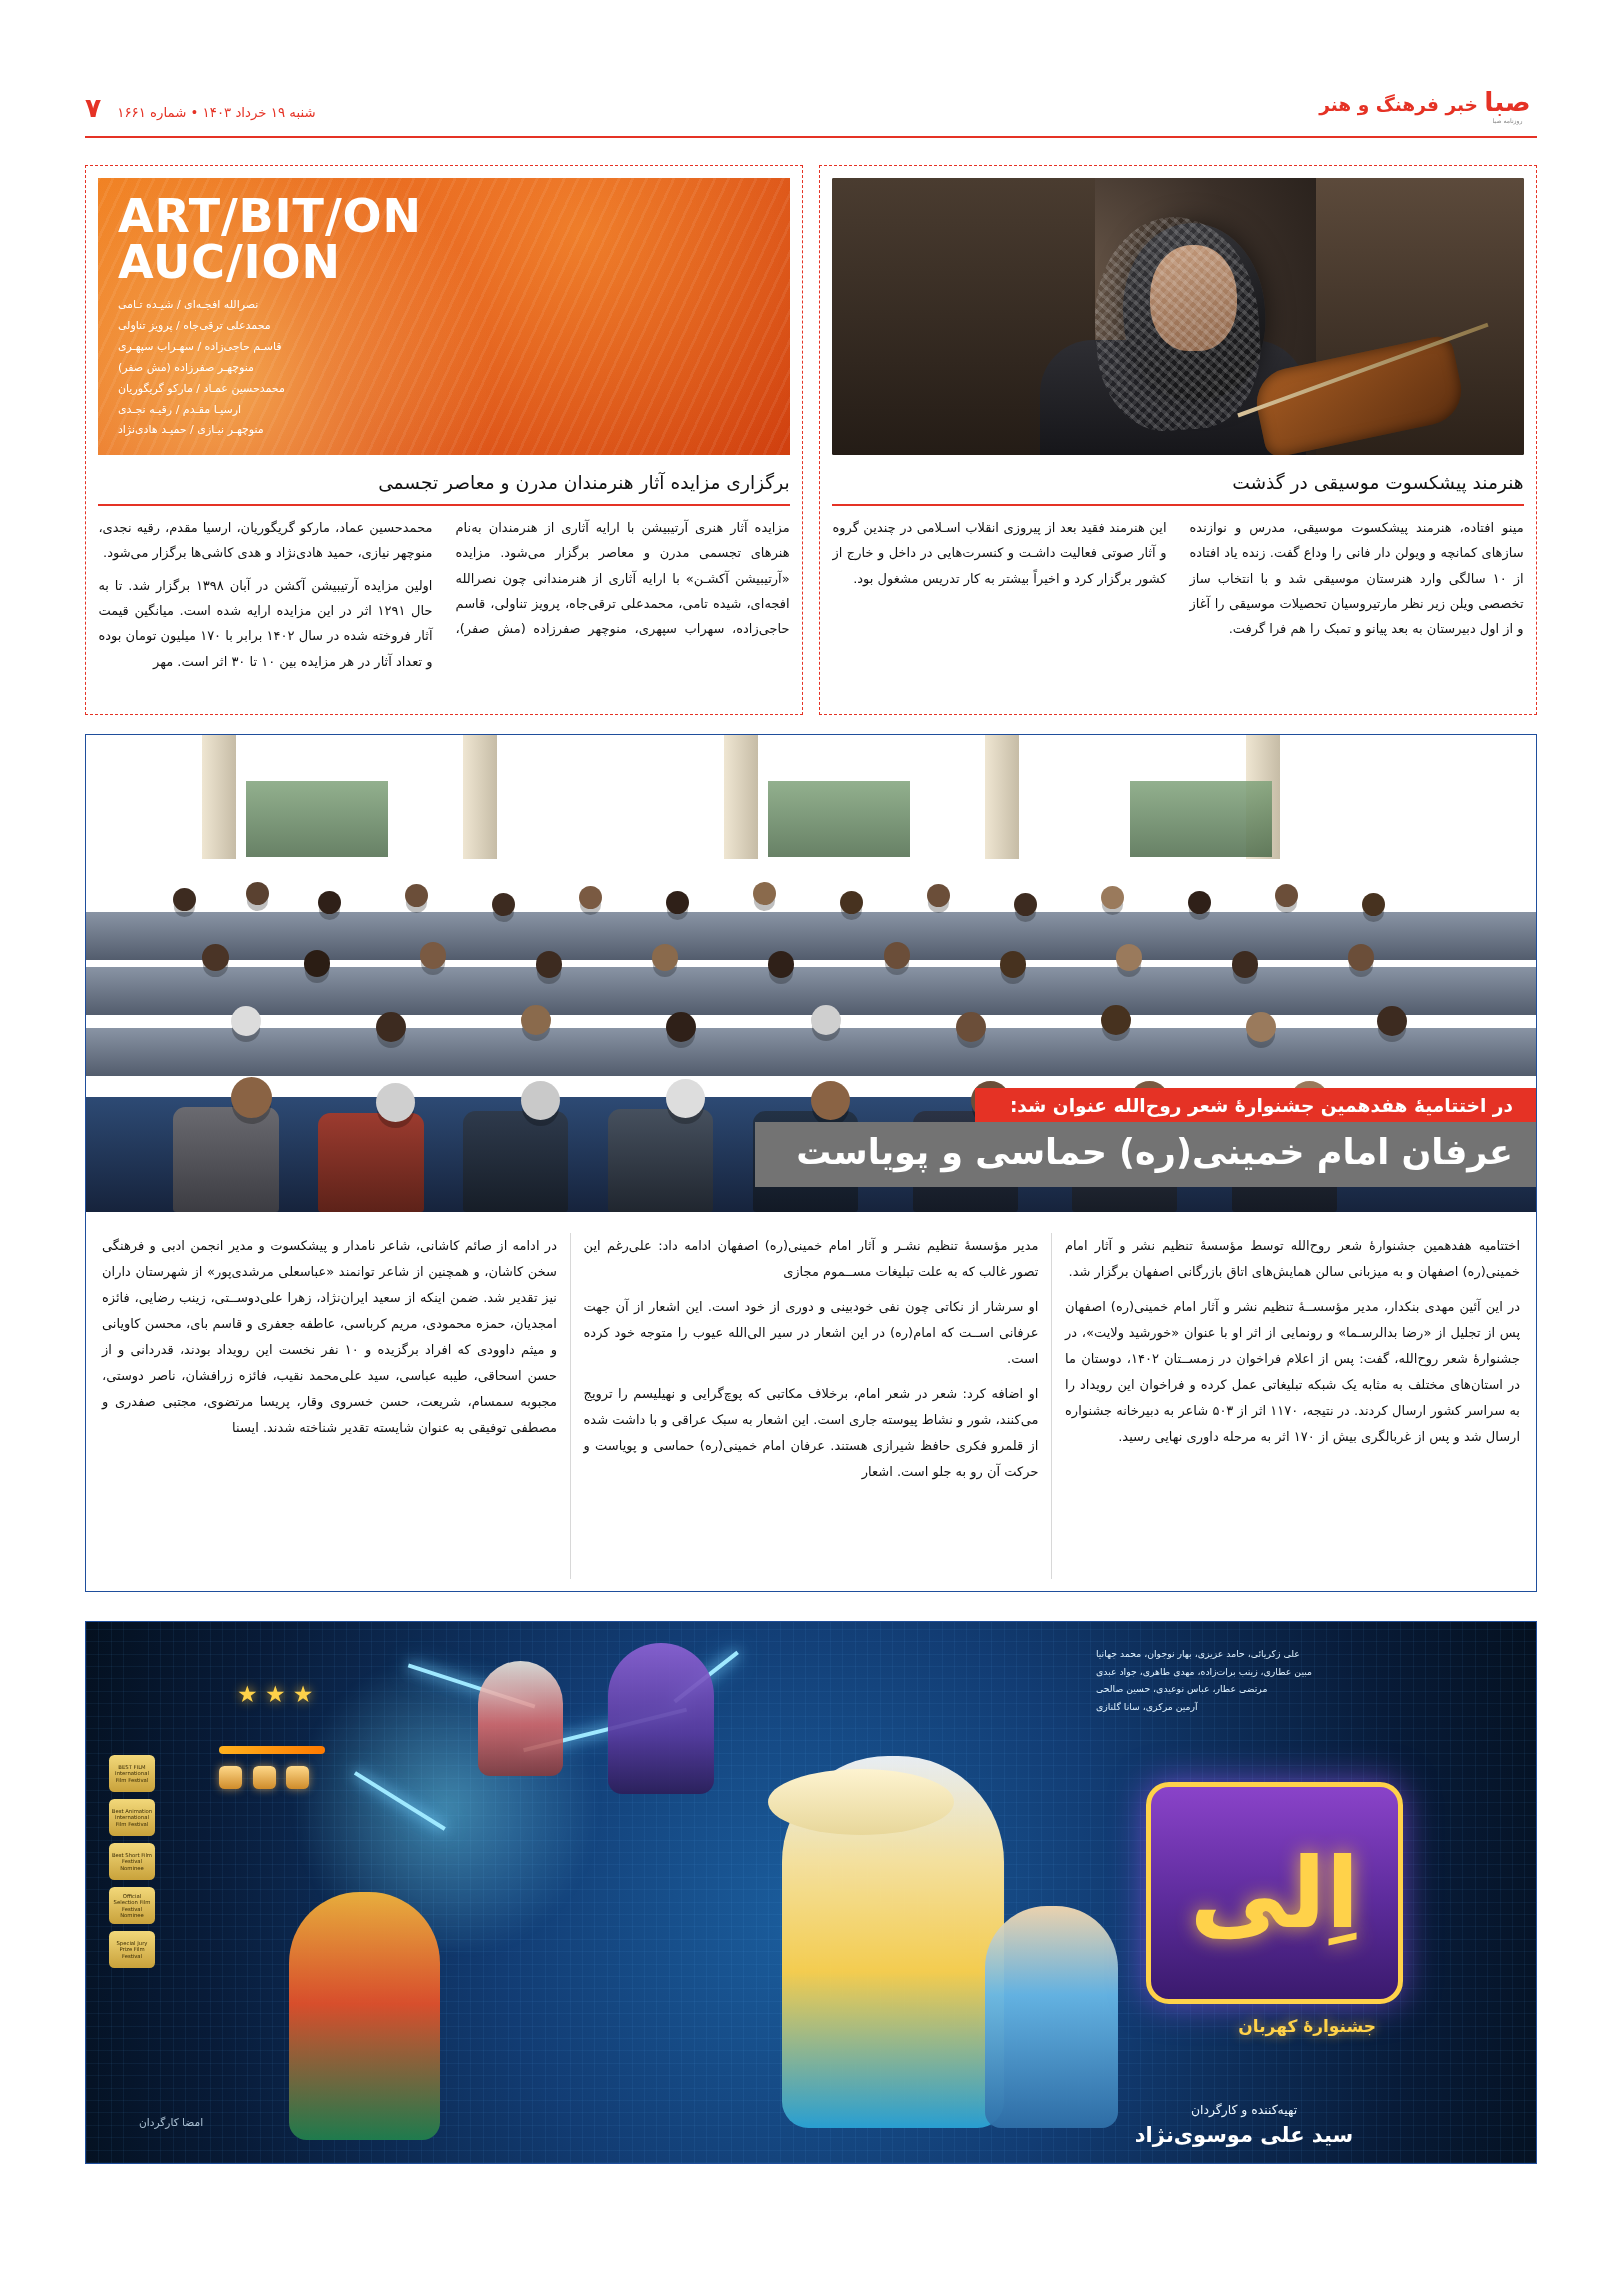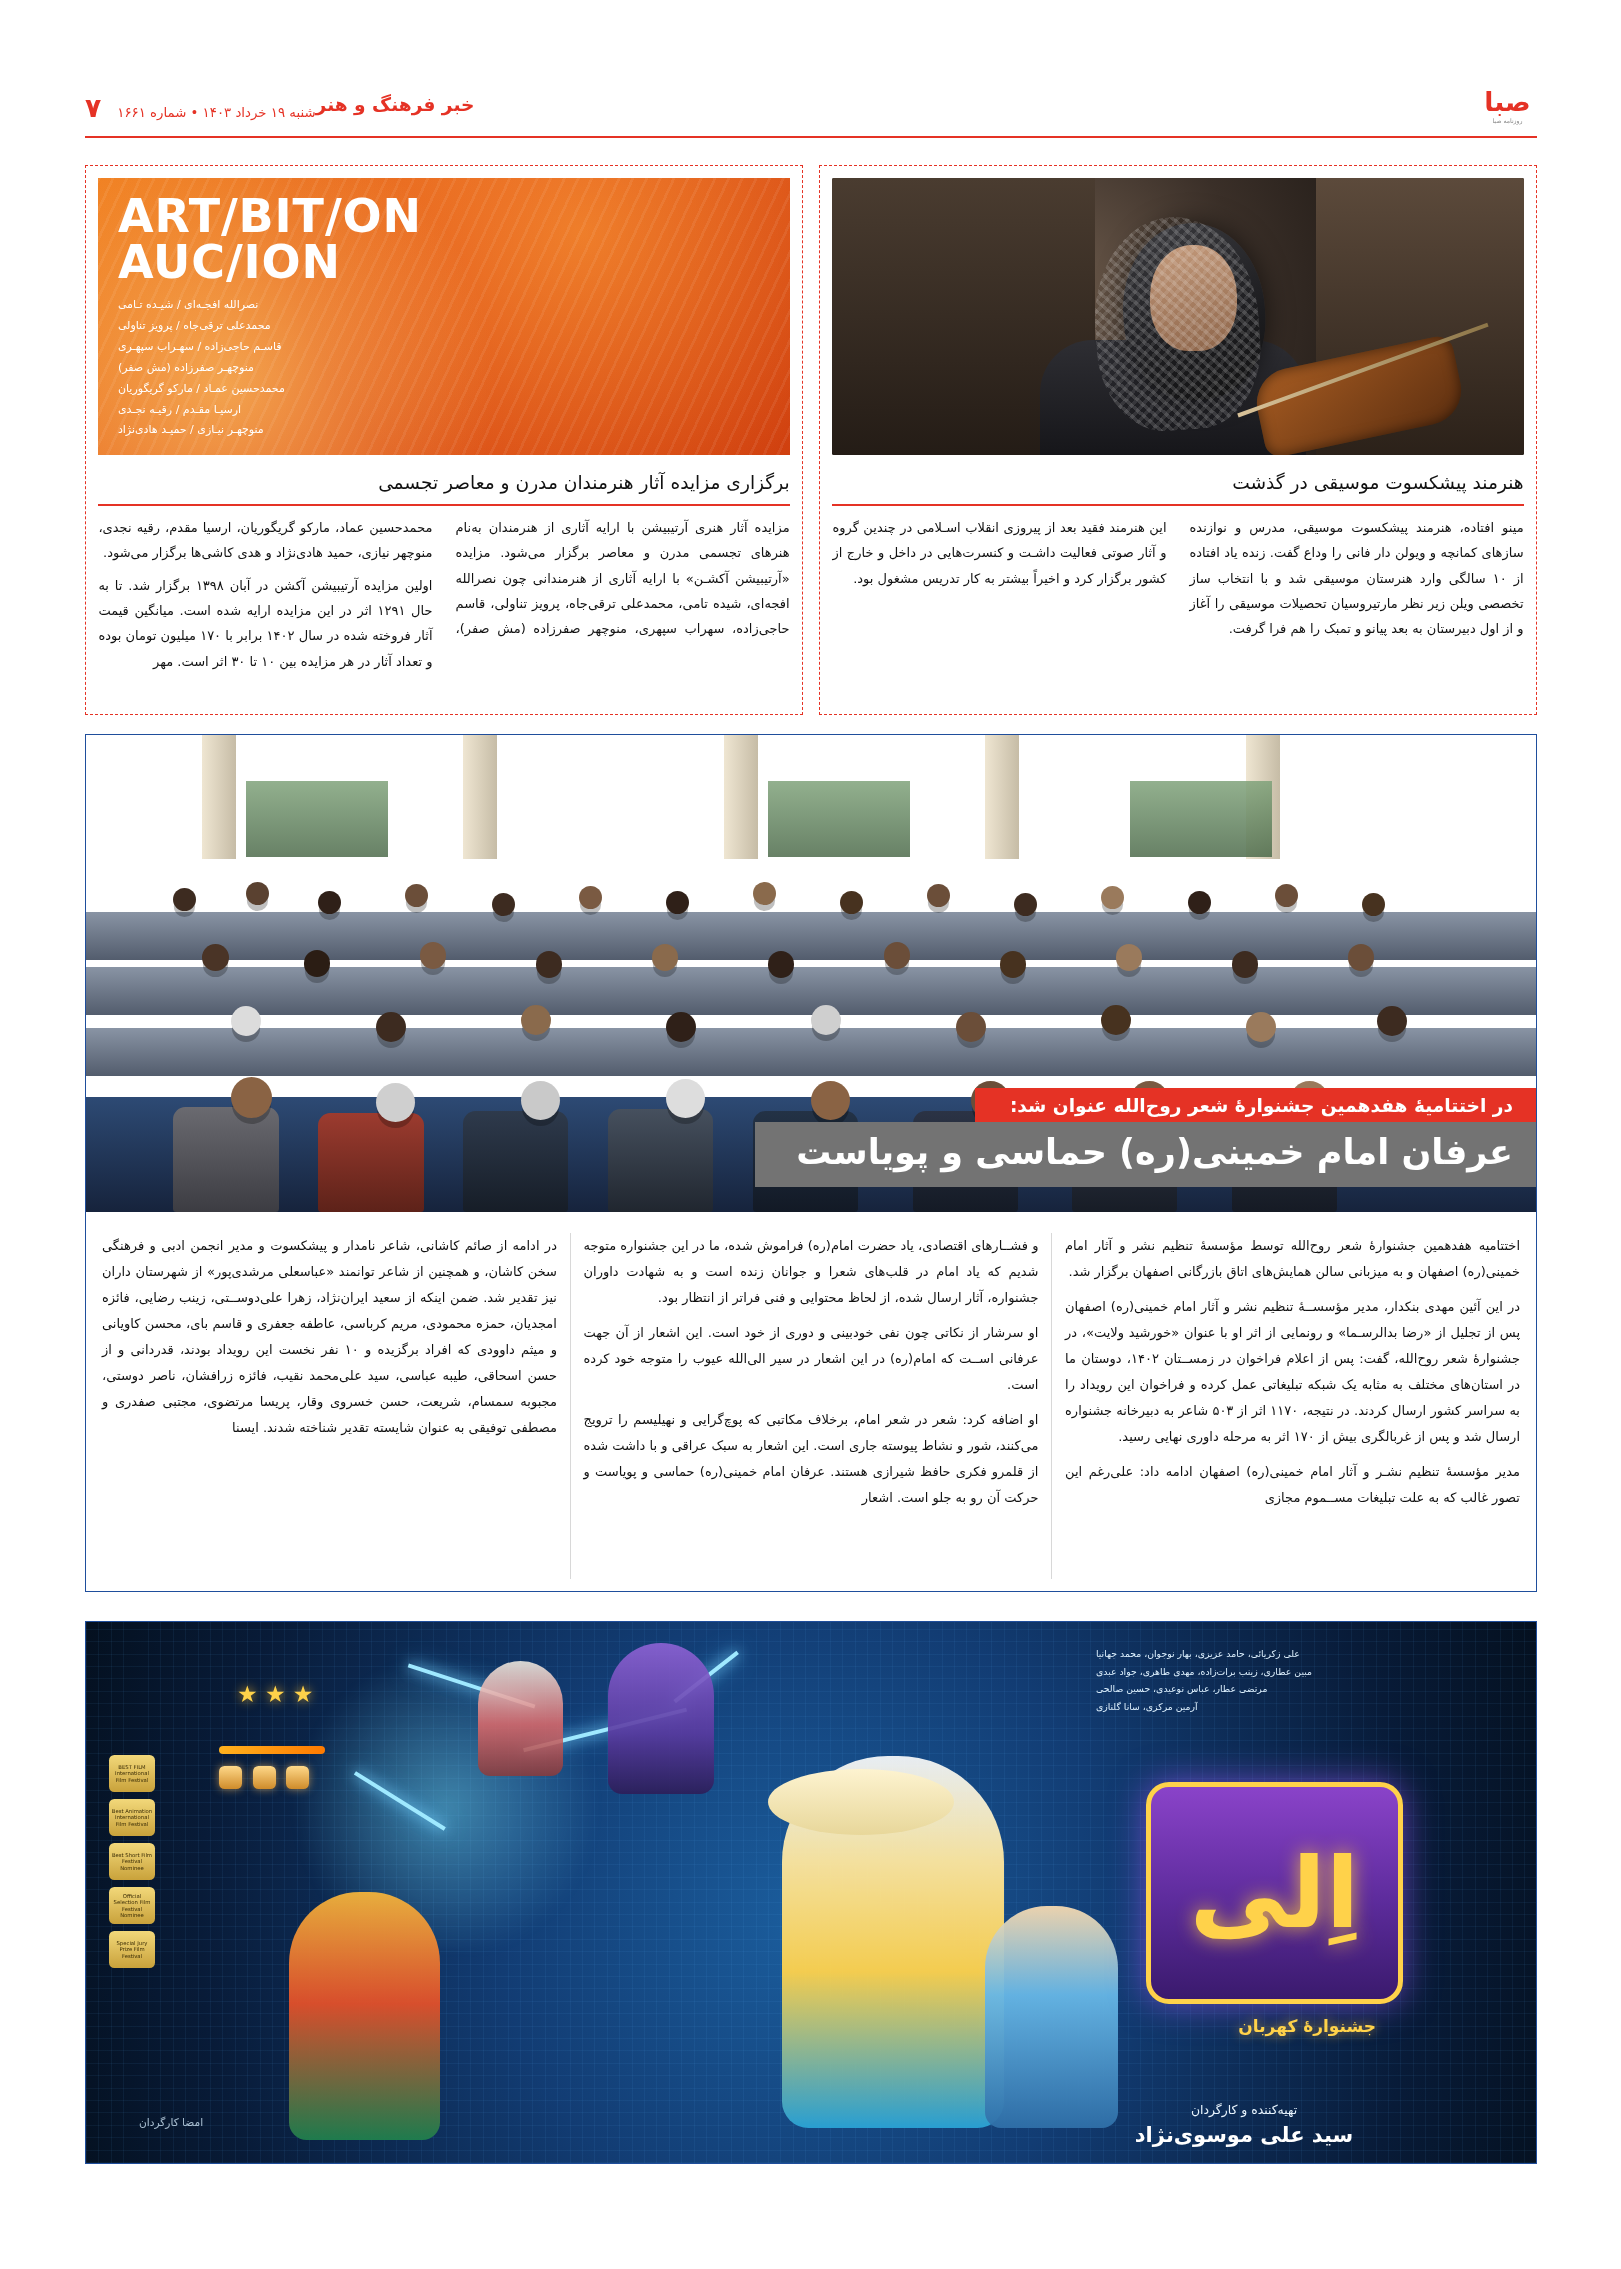--- a/index.html
+++ b/index.html
@@ -54,21 +54,21 @@
     font-weight: bold;
     letter-spacing: -0.9px;
   }
   .logo-sub {
     font-size: 6.2px;
     color: #888;
     margin-top: 2.7px;
   }
   .masthead-center {
     flex: 1;
-    text-align: left;
+    text-align: right;
     font-size: 18.6px;
     font-weight: bold;
     color: #e53225;
     padding-top: 8.9px;
   }
   .masthead-left {
     display: flex;
     align-items: baseline;
     gap: 16px;
     padding-top: 7px;
@@ -726,21 +726,20 @@
       </div>
 
       <div class="feature-kicker">در اختتامیهٔ هفدهمین جشنوارهٔ شعر روح‌الله عنوان شد:</div>
       <div class="feature-title">عرفان امام خمینی(ره) حماسی و پویاست</div>
     </div>
 
     <div class="feature-body">
       <p>اختتامیه هفدهمین جشنوارهٔ شعر روح‌الله توسط مؤسسهٔ تنظیم نشر و آثار امام خمینی(ره) اصفهان و به میزبانی سالن همایش‌های اتاق بازرگانی اصفهان برگزار شد.</p>
       <p>در این آئین مهدی بنکدار، مدیر مؤسســهٔ تنظیم نشر و آثار امام خمینی(ره) اصفهان پس از تجلیل از «رضا بدالرسـما» و رونمایی از اثر او با عنوان «خورشید ولایت»، در جشنوارهٔ شعر روح‌الله، گفت: پس از اعلام فراخوان در زمســتان ۱۴۰۲، دوستان ما در استان‌های مختلف به مثابه یک شبکه تبلیغاتی عمل کرده و فراخوان این رویداد را به سراسر کشور ارسال کردند. در نتیجه، ۱۱۷۰ اثر از ۵۰۳ شاعر به دبیرخانه جشنواره ارسال شد و پس از غربالگری بیش از ۱۷۰ اثر به مرحله داوری نهایی رسید.</p>
       <p>مدیر مؤسسهٔ تنظیم نشـر و آثار امام خمینی(ره) اصفهان ادامه داد: علی‌رغم این تصور غالب که به علت تبلیغات مســموم مجازی</p>
-      <p>و فشــارهای اقتصادی، یاد حضرت امام(ره) فراموش شده، ما در این جشنواره متوجه شدیم که یاد امام در قلب‌های شعرا و جوانان زنده است و به شهادت داوران جشنواره، آثار ارسال شده، از لحاظ محتوایی و فنی فراتر از انتظار بود.</p>
       <p>او سرشار از نکاتی چون نفی خودبینی و دوری از خود است. این اشعار از آن جهت عرفانی اســت که امام(ره) در این اشعار در سیر الی‌الله عیوب را متوجه خود کرده است.</p>
       <p>او اضافه کرد: شعر در شعر امام، برخلاف مکاتبی که پوچ‌گرایی و نهیلیسم را ترویج می‌کنند، شور و نشاط پیوسته جاری است. این اشعار به سبک عراقی و با داشت شده از قلمرو فکری حافظ شیرازی هستند. عرفان امام خمینی(ره) حماسی و پویاست و حرکت آن رو به جلو است. اشعار</p>
       <p>در ادامه از صائم کاشانی، شاعر نامدار و پیشکسوت و مدیر انجمن ادبی و فرهنگی سخن کاشان، و همچنین از شاعر توانمند «عباسعلی مرشدی‌پور» از شهرستان داران نیز تقدیر شد. ضمن اینکه از سعید ایران‌نژاد، زهرا علی‌دوســتی، زینب رضایی، فائزه امجدیان، حمزه محمودی، مریم کرباسی، عاطفه جعفری و قاسم بای، محسن کاویانی و میثم داوودی که افراد برگزیده و ۱۰ نفر نخست این رویداد بودند، قدردانی و از حسن اسحاقی، طیبه عباسی، سید علی‌محمد نقیب، فائزه زرافشان، ناصر دوستی، مجبوبه سمسام، شریعت، حسن خسروی وقار، پریسا مرتضوی، مجتبی صفدری و مصطفی توفیقی به عنوان شایسته تقدیر شناخته شدند. ایسنا</p>
     </div>
   </div>
 
   <div class="film">
     <div class="film-glow"></div>
 
     <div class="bolt" style="left:22%; top:62px;  width:133px; height:4.4px; transform:rotate(18deg);"></div>

